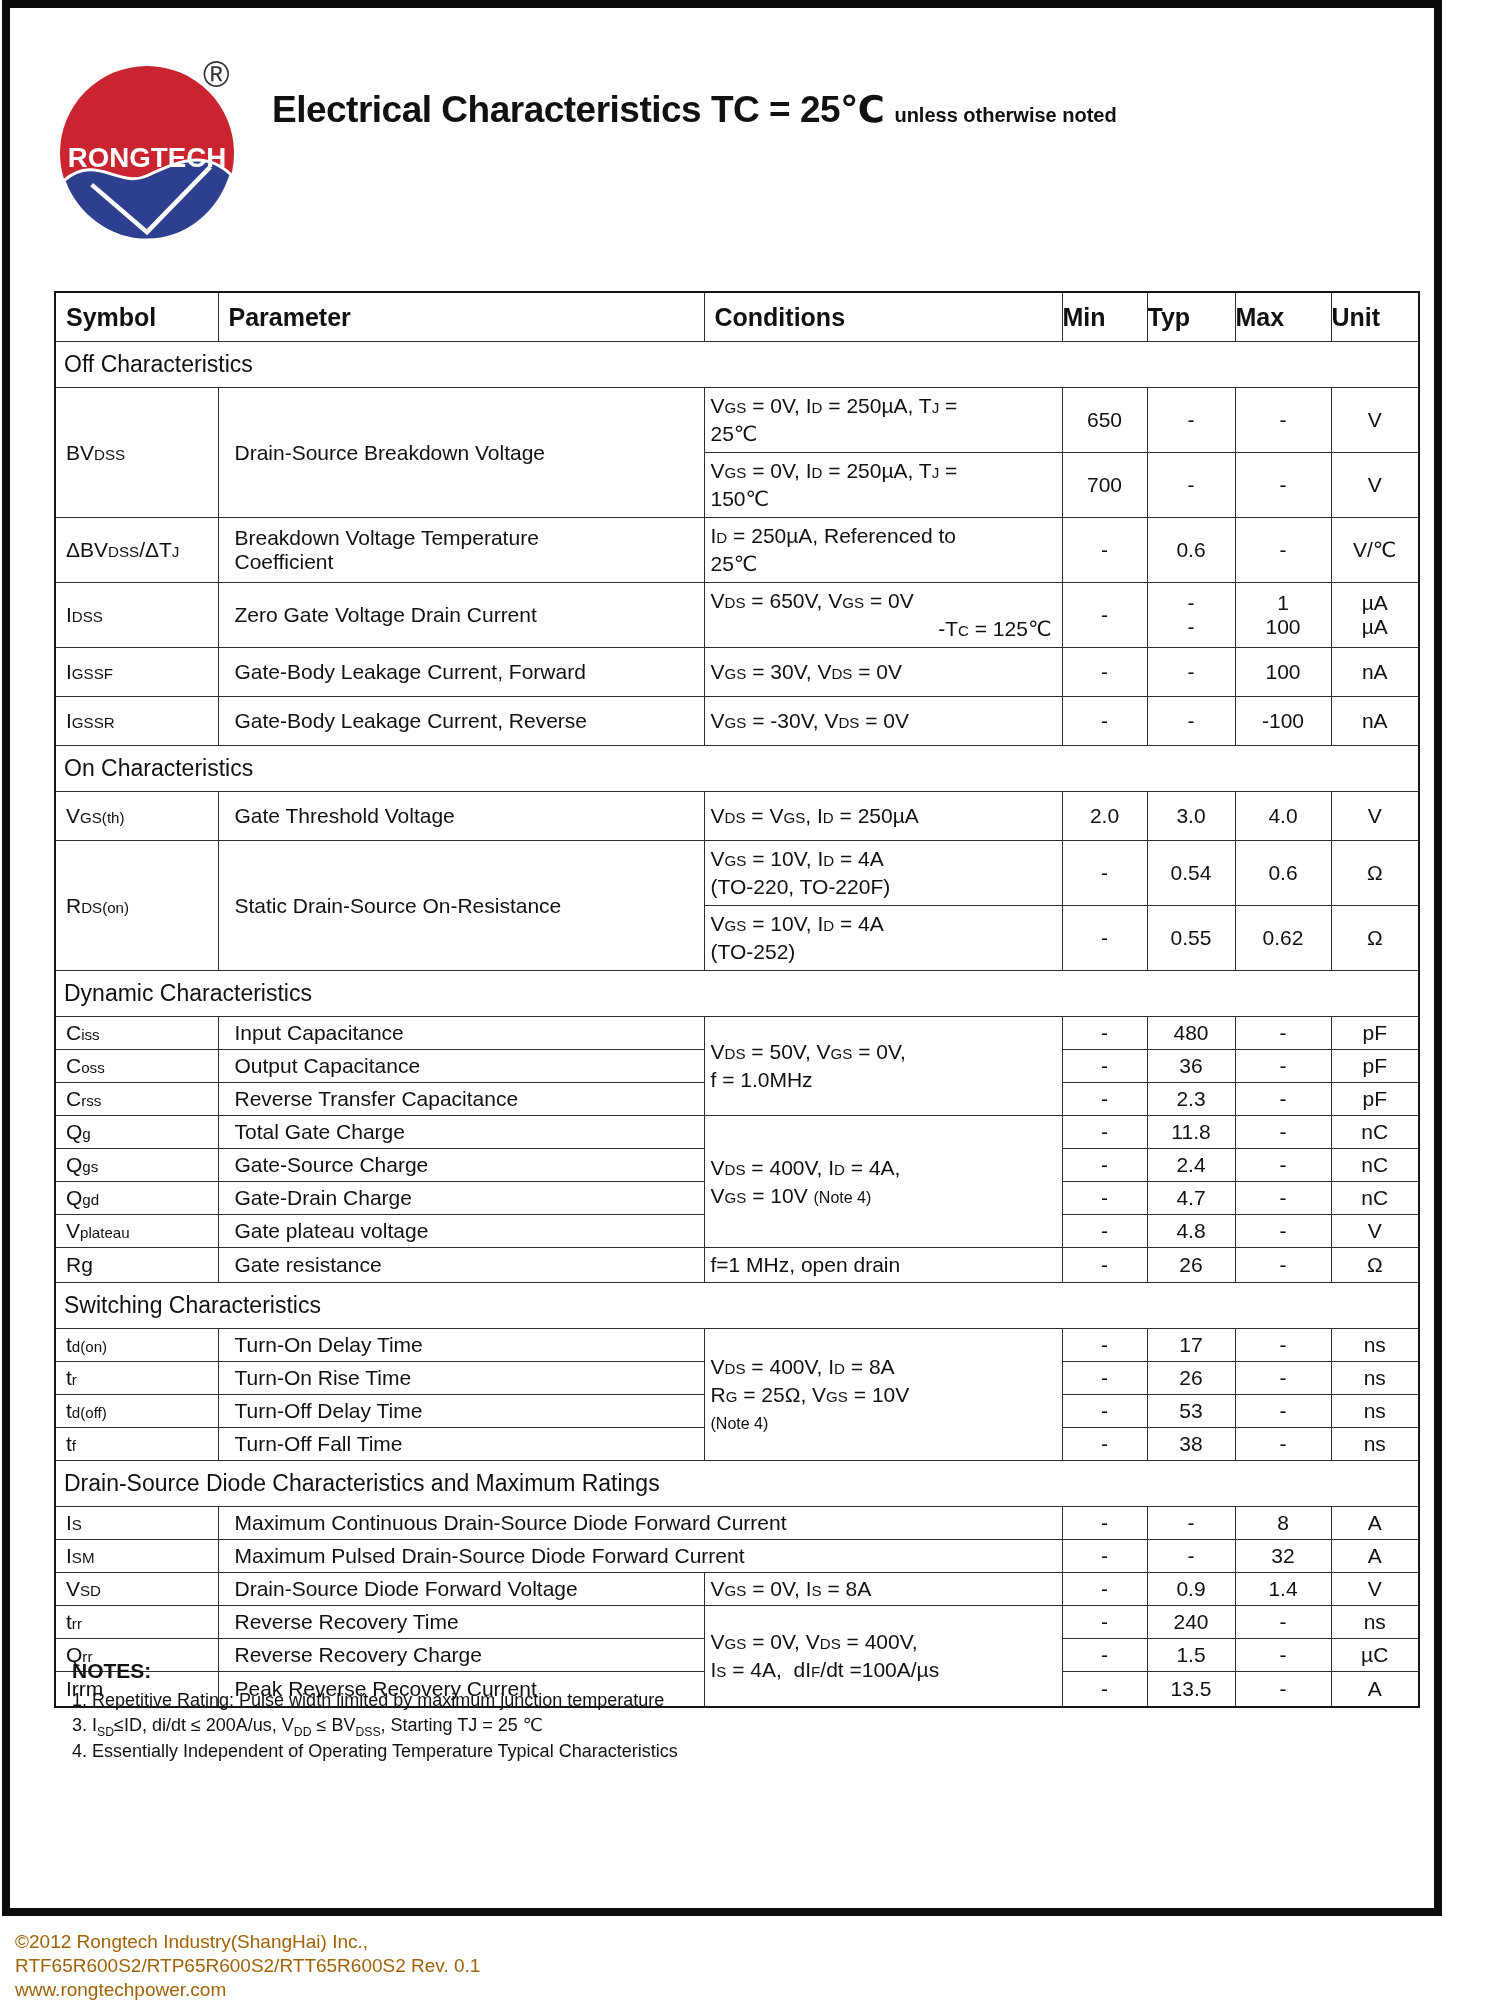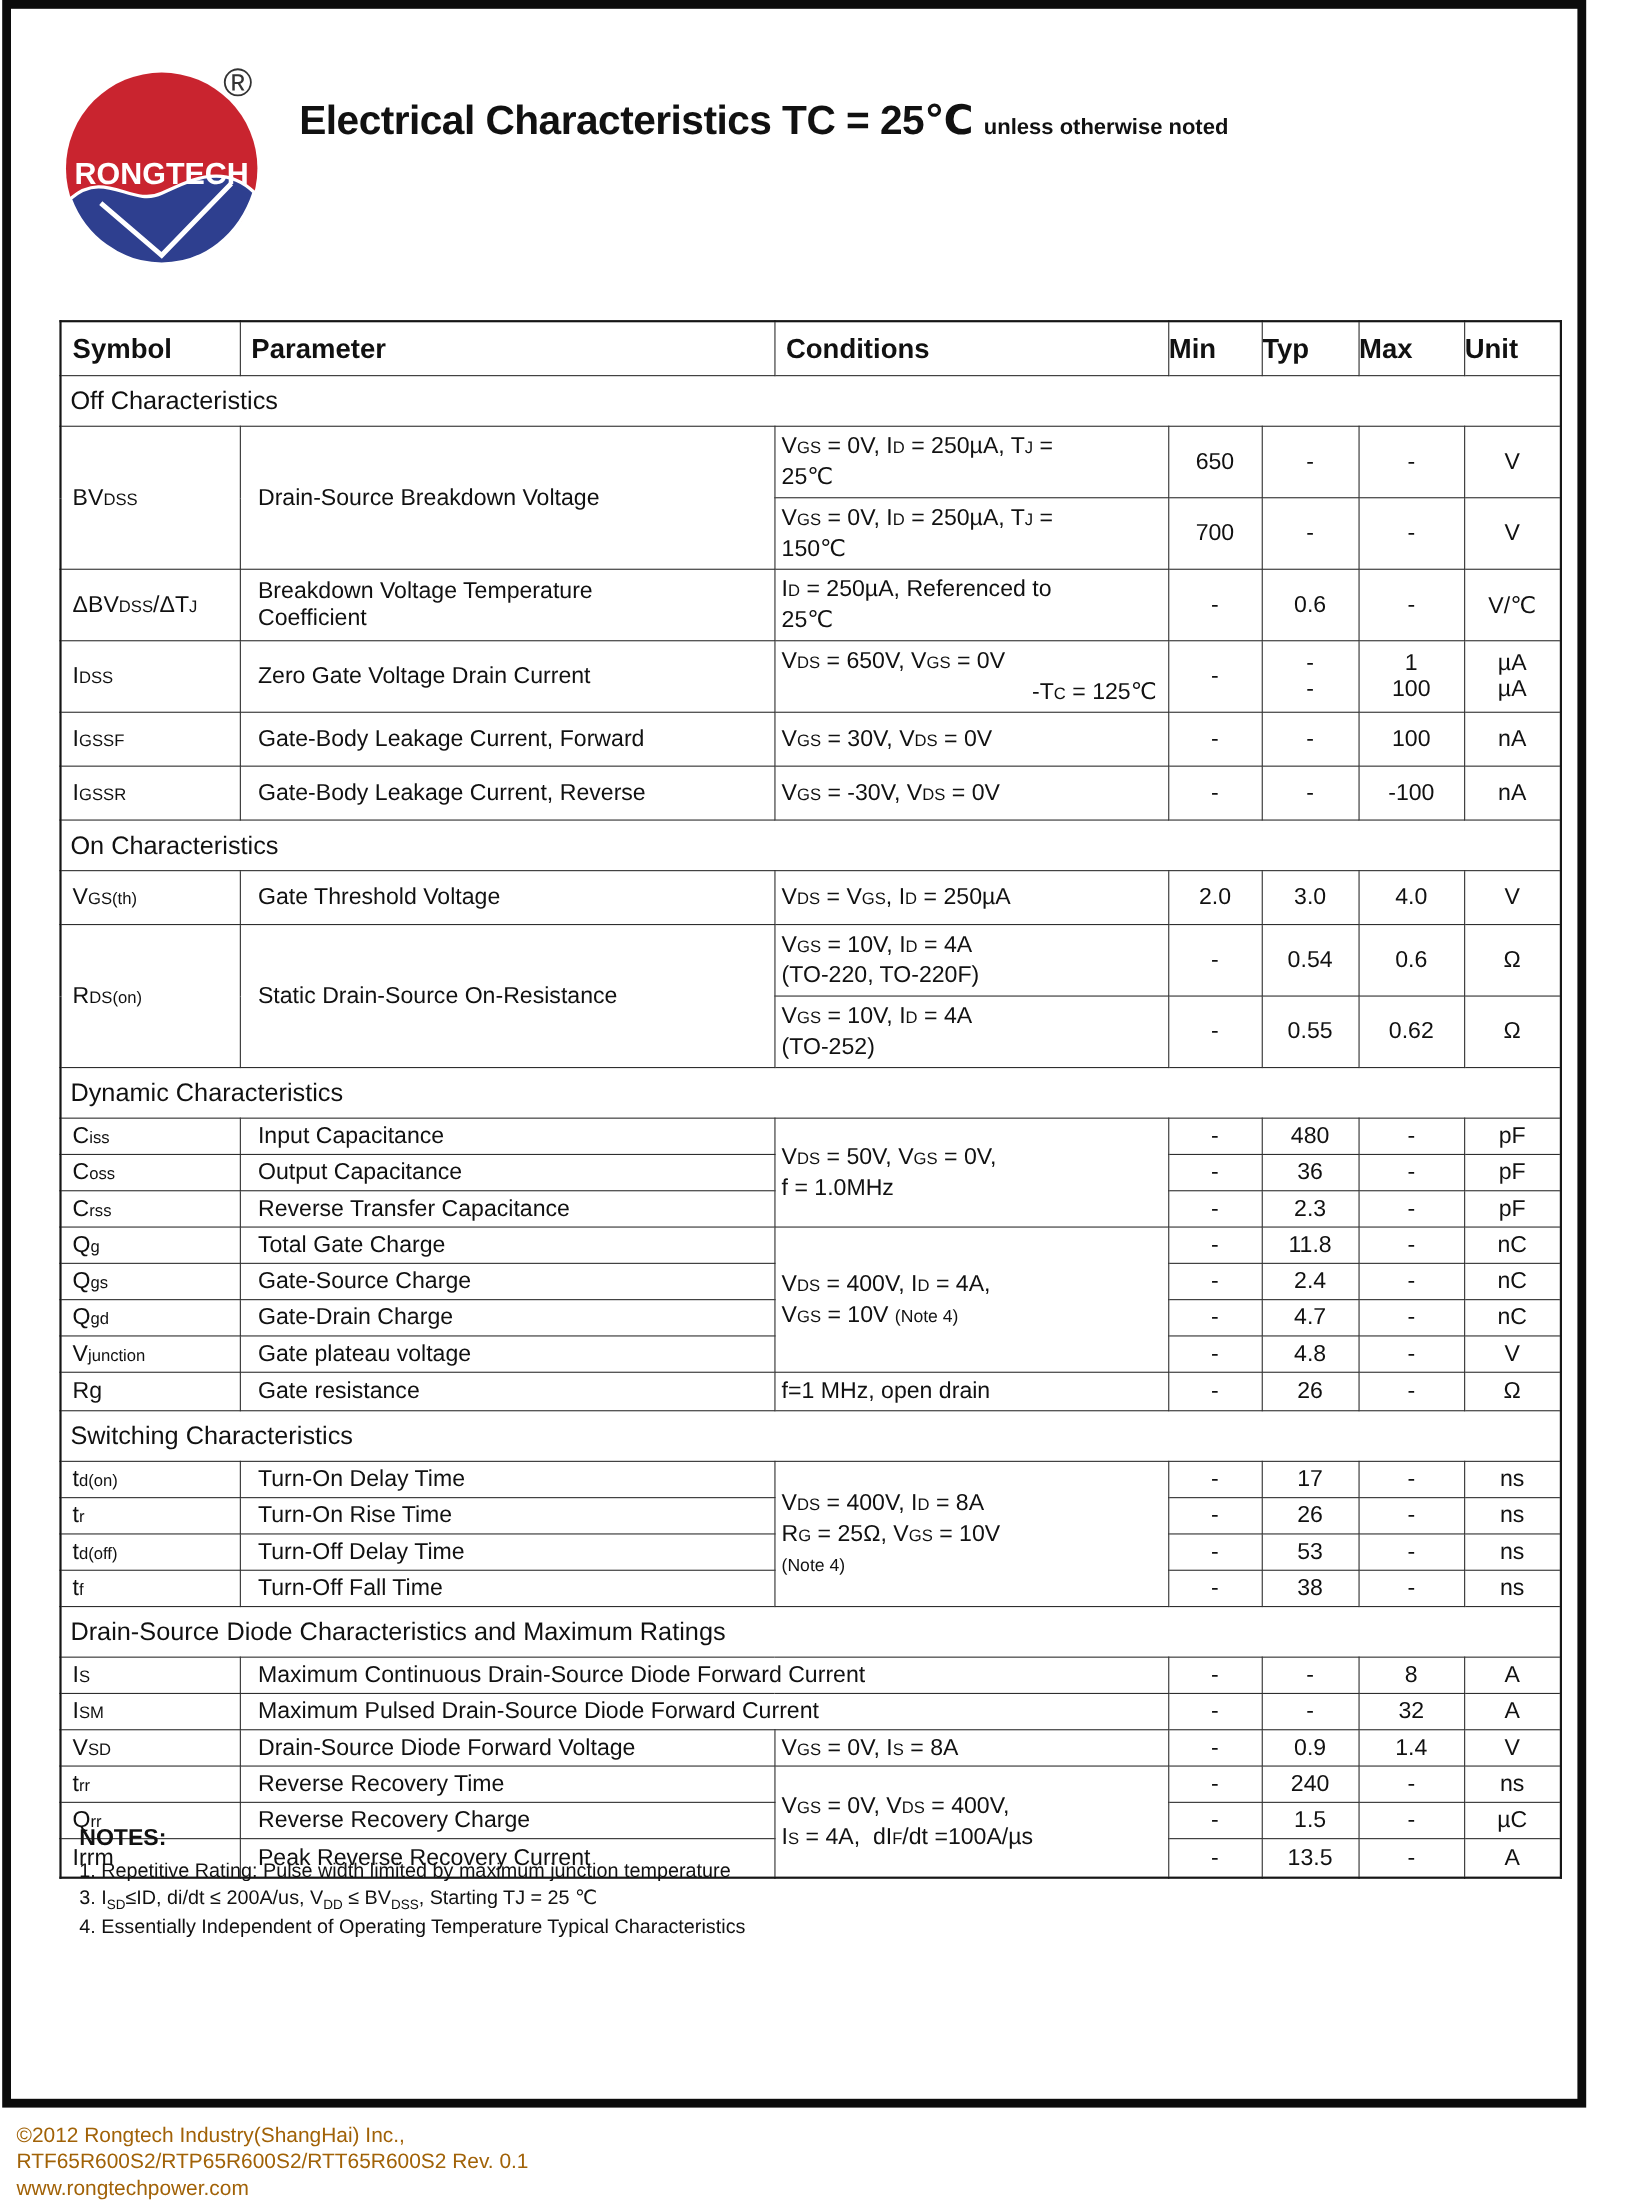--- a/index.html
+++ b/index.html
@@ -213,21 +213,21 @@
       </tr>
       <tr class="r30">
         <td class="sym">Q<sub>gd</sub></td>
         <td class="par">Gate-Drain Charge</td>
         <td class="val">-</td>
         <td class="val">4.7</td>
         <td class="val">-</td>
         <td class="val">nC</td>
       </tr>
       <tr class="r30">
-        <td class="sym">V<sub>junction</sub></td>
+        <td class="sym">V<sub>plateau</sub></td>
         <td class="par">Gate plateau voltage</td>
         <td class="val">-</td>
         <td class="val">4.8</td>
         <td class="val">-</td>
         <td class="val">V</td>
       </tr>
       <tr class="r32">
         <td class="sym">Rg</td>
         <td class="par">Gate resistance</td>
         <td class="con">f=1 MHz, open drain</td>

